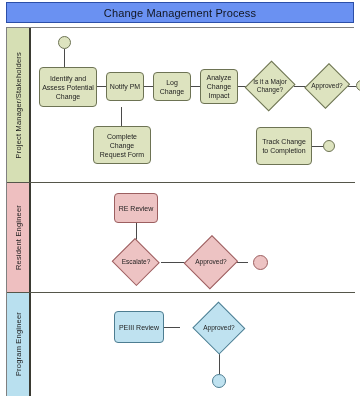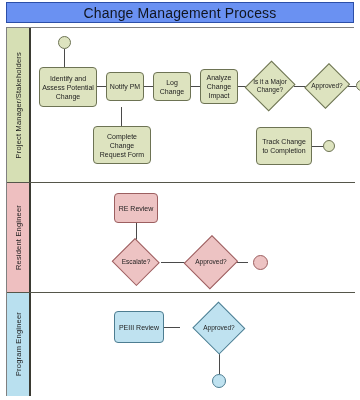--- a/index.html
+++ b/index.html
@@ -11,21 +11,21 @@
   #page{position:relative;width:360px;height:400px;background:#ffffff;}
 
   
   .title-bar{
     position:absolute;left:6px;top:2px;width:348px;height:21px;
     background:#6a91f2;border:1px solid #2c4fa8;
     display:flex;align-items:center;justify-content:center;
     box-sizing:border-box;
   }
   .title-bar .title-text{
-    font-size:14px;color:#11151f;letter-spacing:.15px;white-space:nowrap;
+    font-size:11px;color:#11151f;letter-spacing:.15px;white-space:nowrap;
   }
 
   
   .frame{
     position:absolute;left:6px;top:27px;width:348px;height:369px;
     border:1px solid #808080;box-sizing:border-box;background:#ffffff;
   }
 
   
   .lane{

